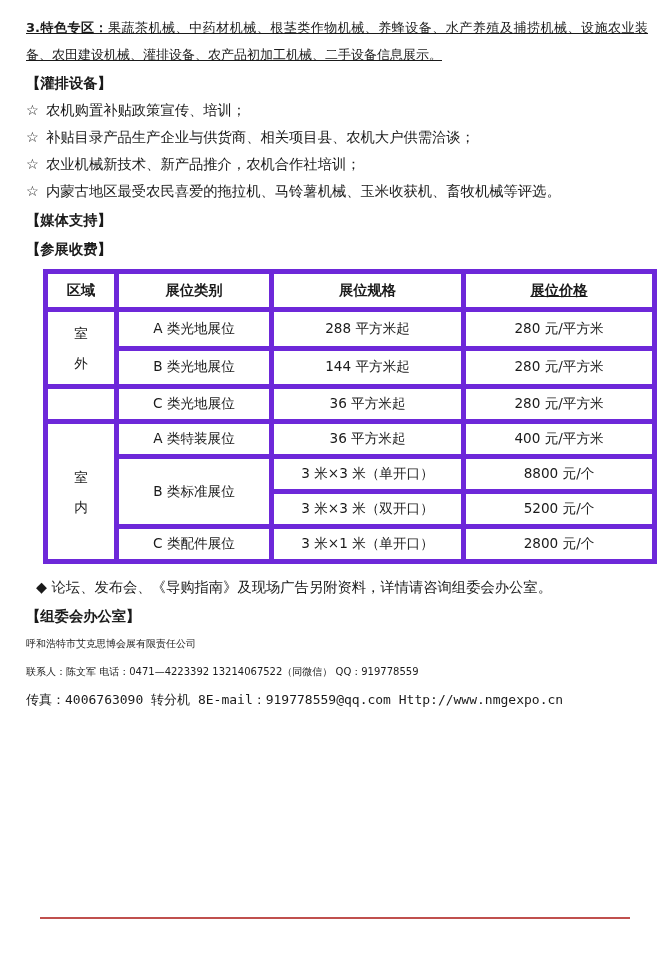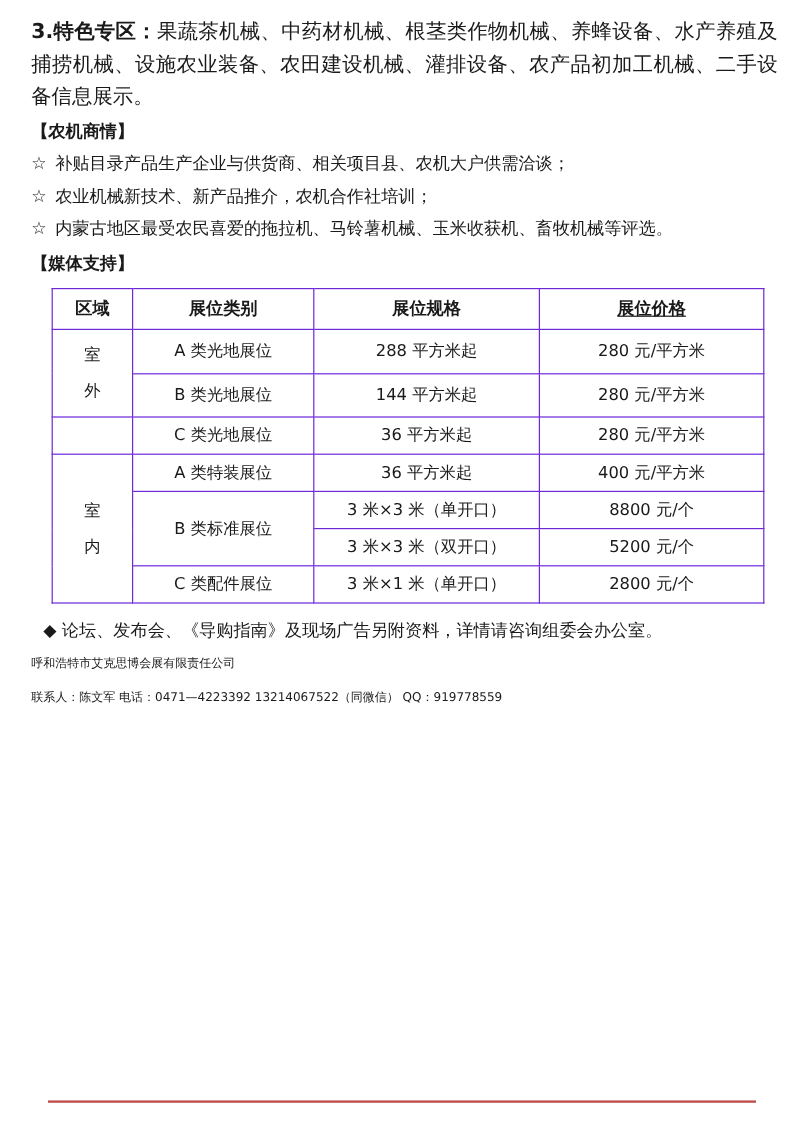--- a/index.html
+++ b/index.html
@@ -14,25 +14,26 @@
     color: #1a1a1a;
     position: relative;
     overflow: hidden;
   }
   .page {
     padding: 14px 22px 0 26px;
     box-sizing: border-box;
     width: 670px;
   }
   .para {
-    font-size: 17px;
+    font-size: 13px;
     line-height: 27px;
     text-align: justify;
     text-justify: inter-ideograph;
     margin: 0 0 1px 0;
+    text-decoration: underline;
   }
   .bold {
     font-weight: bold;
   }
   .heading {
     font-size: 14.3px;
     line-height: 27px;
     font-weight: bold;
     margin: 2px 0 0 0;
   }
@@ -46,21 +47,21 @@
     display: inline-block;
     width: 20px;
   }
   table.fee {
     border-collapse: collapse;
     width: 573px;
     margin: 6px 0 0 17px;
     table-layout: fixed;
   }
   table.fee td, table.fee th {
-    border: 1px solid #6d28d9;
+    border: 5px solid #6d28d9;
     text-align: center;
     font-size: 13.6px;
     padding: 6px 2px;
     font-weight: normal;
   }
   table.fee th {
     font-weight: bold;
     font-size: 14.3px;
     padding: 7px 2px;
   }
@@ -98,28 +99,30 @@
   }
 </style>
 </head>
 <body>
 
 <div class="page">
 
   <p class="para"><span class="bold">3.特色专区：</span><span>果蔬茶机械、中药材机械、根茎类作物机械、养蜂设备、水产养殖及捕捞机械、设施农业装备、农田建设机械、灌排设备、农产品初加工机械、二手设备信息展示。</span></p>
 
 
-  <p class="heading">【农机商情】</p>
+  <p class="heading">【灌排设备】</p>
 
+  <p class="bullet-line"><span class="star">☆</span><span>农机购置补贴政策宣传、培训；</span></p>
   <p class="bullet-line"><span class="star">☆</span><span>补贴目录产品生产企业与供货商、相关项目县、农机大户供需洽谈；</span></p>
   <p class="bullet-line"><span class="star">☆</span><span>农业机械新技术、新产品推介，农机合作社培训；</span></p>
   <p class="bullet-line"><span class="star">☆</span><span>内蒙古地区最受农民喜爱的拖拉机、马铃薯机械、玉米收获机、畜牧机械等评选。</span></p>
 
   <p class="heading">【媒体支持】</p>
 
+  <p class="heading">【参展收费】</p>
 
   <table class="fee">
     <thead>
       <tr>
         <th class="col-a">区域</th>
         <th class="col-b">展位类别</th>
         <th class="col-c">展位规格</th>
         <th class="col-d">展位价格</th>
       </tr>
     </thead>
@@ -165,18 +168,20 @@
       <tr>
         <td>C 类配件展位</td>
         <td>3 米×1 米（单开口）</td>
         <td>2800 元/个</td>
       </tr>
     </tbody>
   </table>
 
   <p class="note">◆ 论坛、发布会、《导购指南》及现场广告另附资料，详情请咨询组委会办公室。</p>
 
+  <p class="heading">【组委会办公室】</p>
   <p class="contact">呼和浩特市艾克思博会展有限责任公司</p>
   <p class="contact">联系人：陈文军    电话：0471—4223392  13214067522（同微信）   QQ：919778559</p>
+  <p class="contact mono">传真：4006763090 转分机 8E-mail：919778559@qq.com Http://www.nmgexpo.cn</p>
 
 </div>
 
 <div class="footer-rule"></div>
 
 </body></html>

